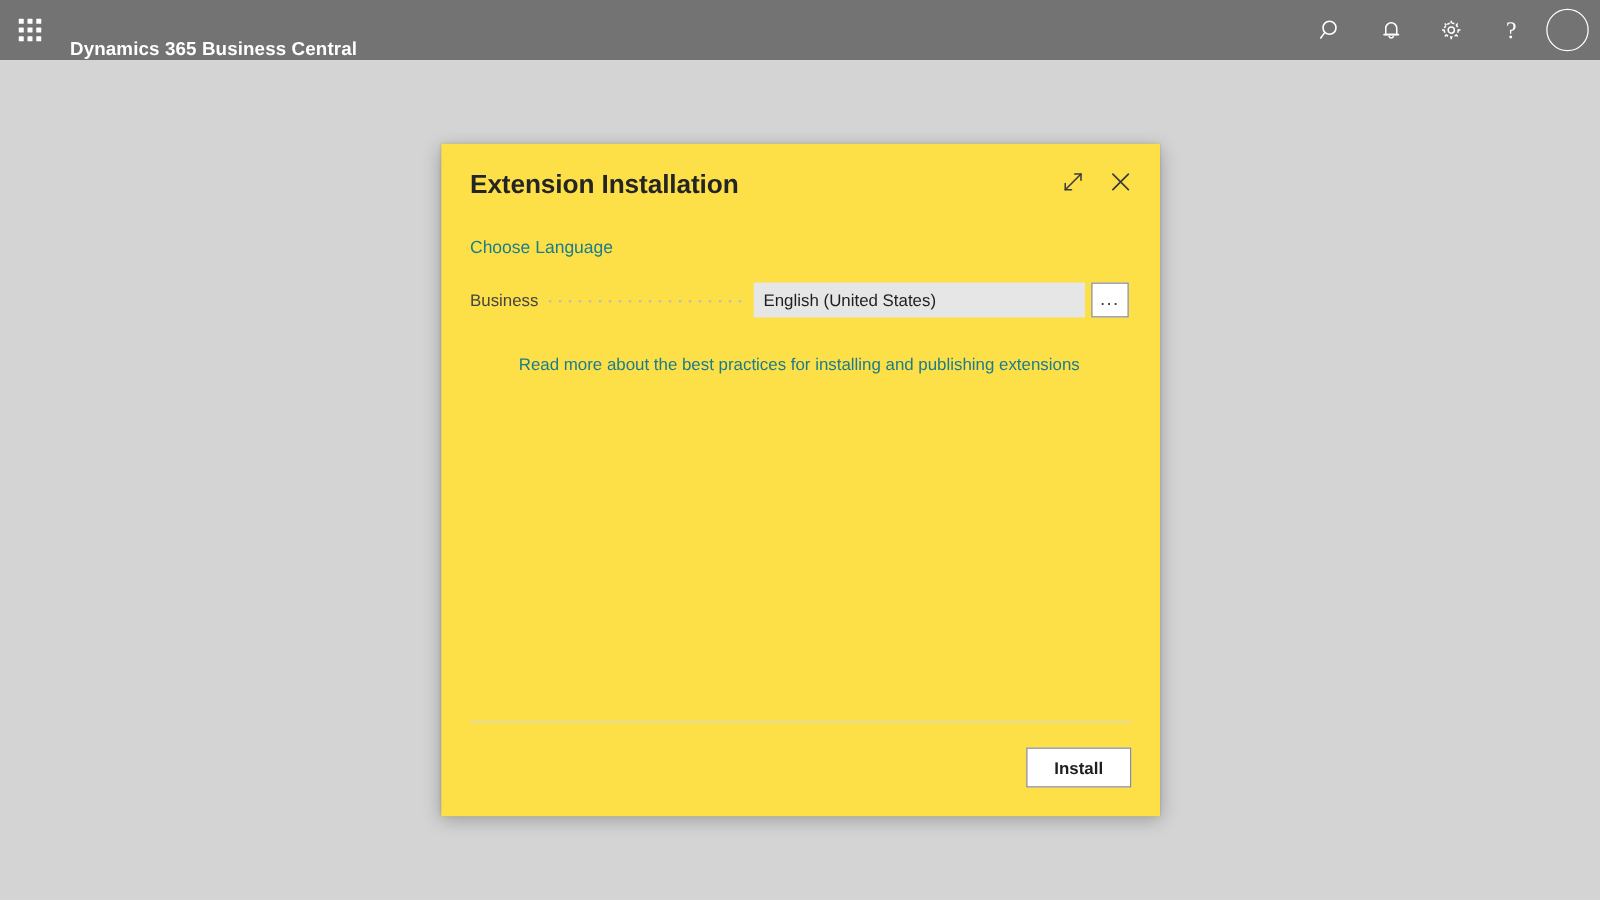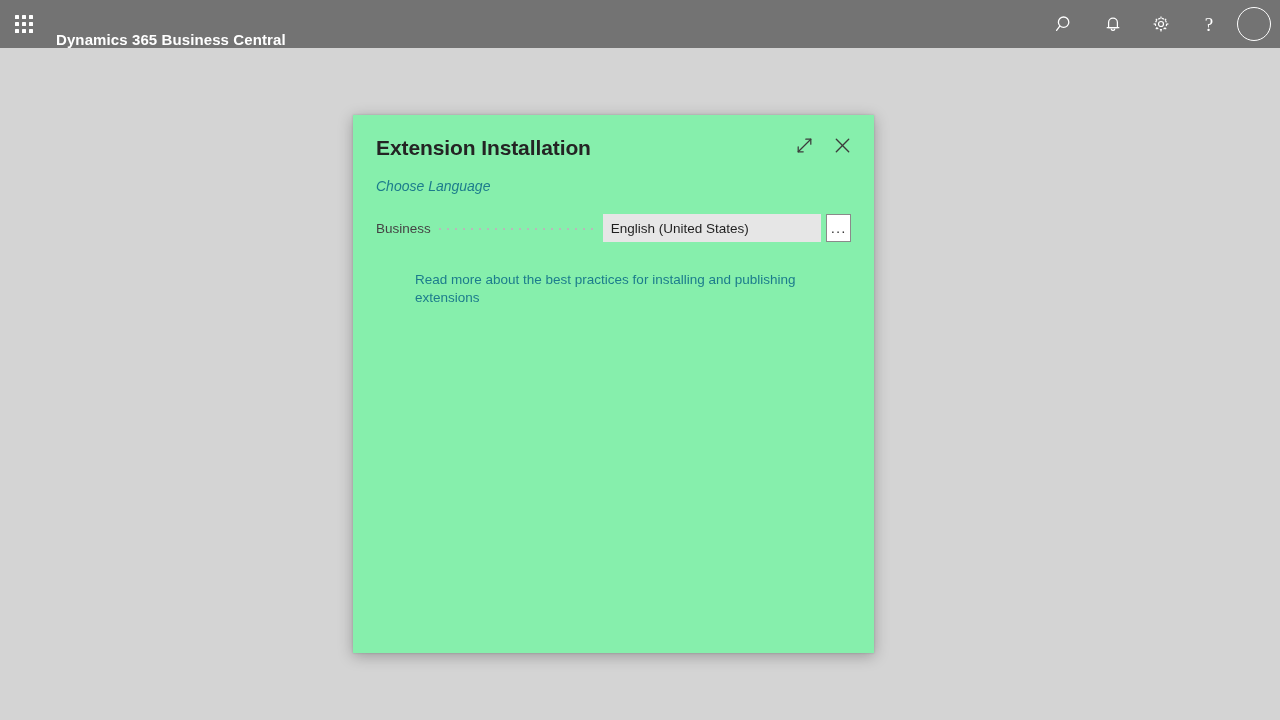--- a/index.html
+++ b/index.html
@@ -94,23 +94,23 @@
     width: 1280px;
     height: 672px;
     background: #d4d4d4;
   }
 
   
   .dialog {
     position: absolute;
     left: 353px;
     top: 67px;            
-    width: 521px;
+    width: 575px;
     height: 538px;
-    background: #86efac;
+    background: #fde047;
     box-shadow: 0 3px 14px rgba(0,0,0,0.28), 0 0 2px rgba(0,0,0,0.18);
     display: flex;
     flex-direction: column;
   }
 
   .dlg-header {
     position: relative;
     padding: 20px 24px 0 23px;
     height: 62px;
     flex: 0 0 auto;
@@ -149,24 +149,24 @@
     flex: 1 1 auto;
     padding: 0 23px;
     position: relative;
   }
 
   .section-link {
     display: inline-block;
     color: #1c7c8c;
     font-size: 14px;
     line-height: 18px;
+    margin-top: 11px;
     cursor: pointer;
     text-decoration: none;
     user-select: none;
-    font-style: italic;
   }
 
   .field-row {
     display: flex;
     align-items: center;
     margin-top: 19px;
     height: 28px;
   }
   .field-label {
     font-size: 13.5px;
@@ -357,15 +357,21 @@
         <span class="leader"></span>
         <input class="field-input" type="text" value="English (United States)" style="">
         <button class="ellipsis-btn">
           <span>...</span>
         </button>
       </div>
 
       <a class="info-link" href="#">Read more about the best practices for installing and publishing extensions</a>
     </div>
 
+    <div class="dlg-footer">
+      <div class="footer-sep"></div>
+      <div class="footer-actions">
+        <button class="primary-btn">Install</button>
+      </div>
+    </div>
 
   </div>
 </div>
 
 </body></html>

